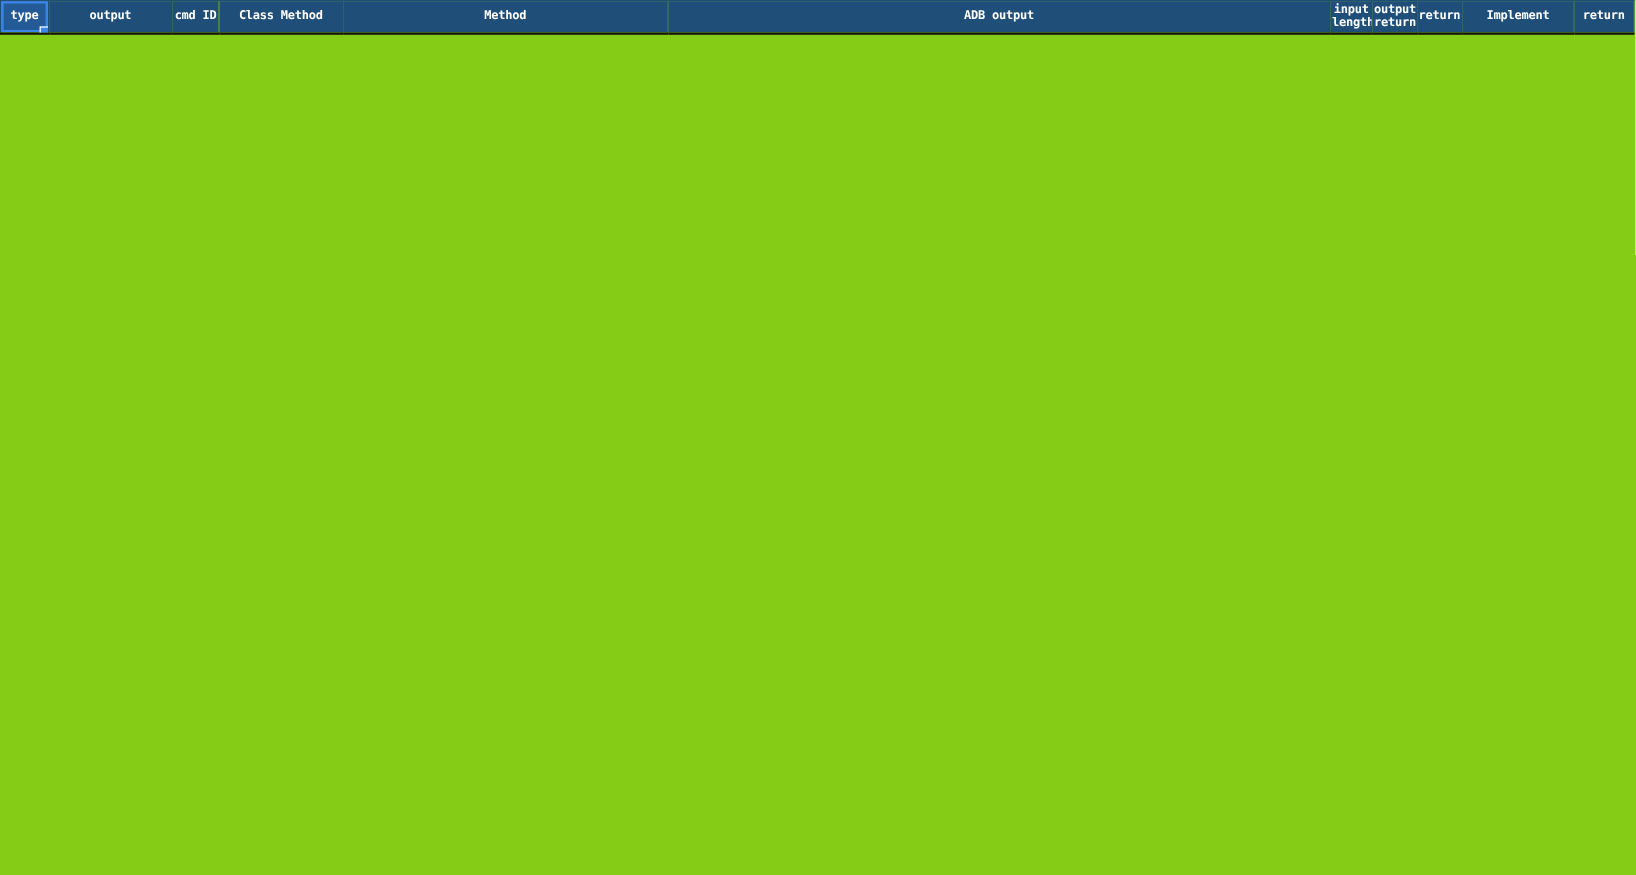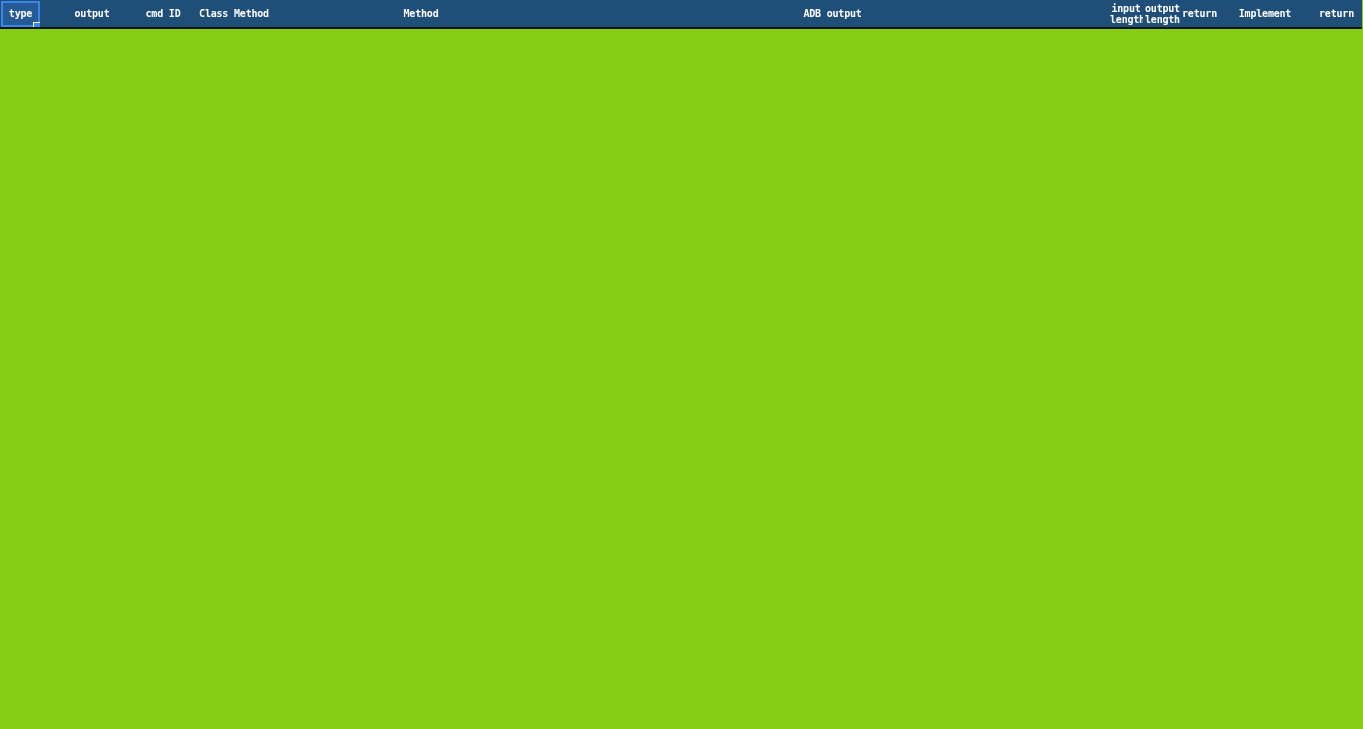--- a/index.html
+++ b/index.html
@@ -47,21 +47,21 @@
       </colgroup>
     <thead>
       <tr id="header-row">
           <th class="selected">type<span class="fill-handle"></span></th>
           <th>output</th>
           <th>cmd ID</th>
           <th>Class Method</th>
           <th>Method</th>
           <th>ADB output</th>
           <th>input length</th>
-          <th>output length</th>
+          <th>output return</th>
           <th>return</th>
           <th>Implement</th>
           <th>return</th>
         </tr>
     </thead>
     <tbody id="table-body"></tbody>
   </table>
 </div>
 
 </body></html>

